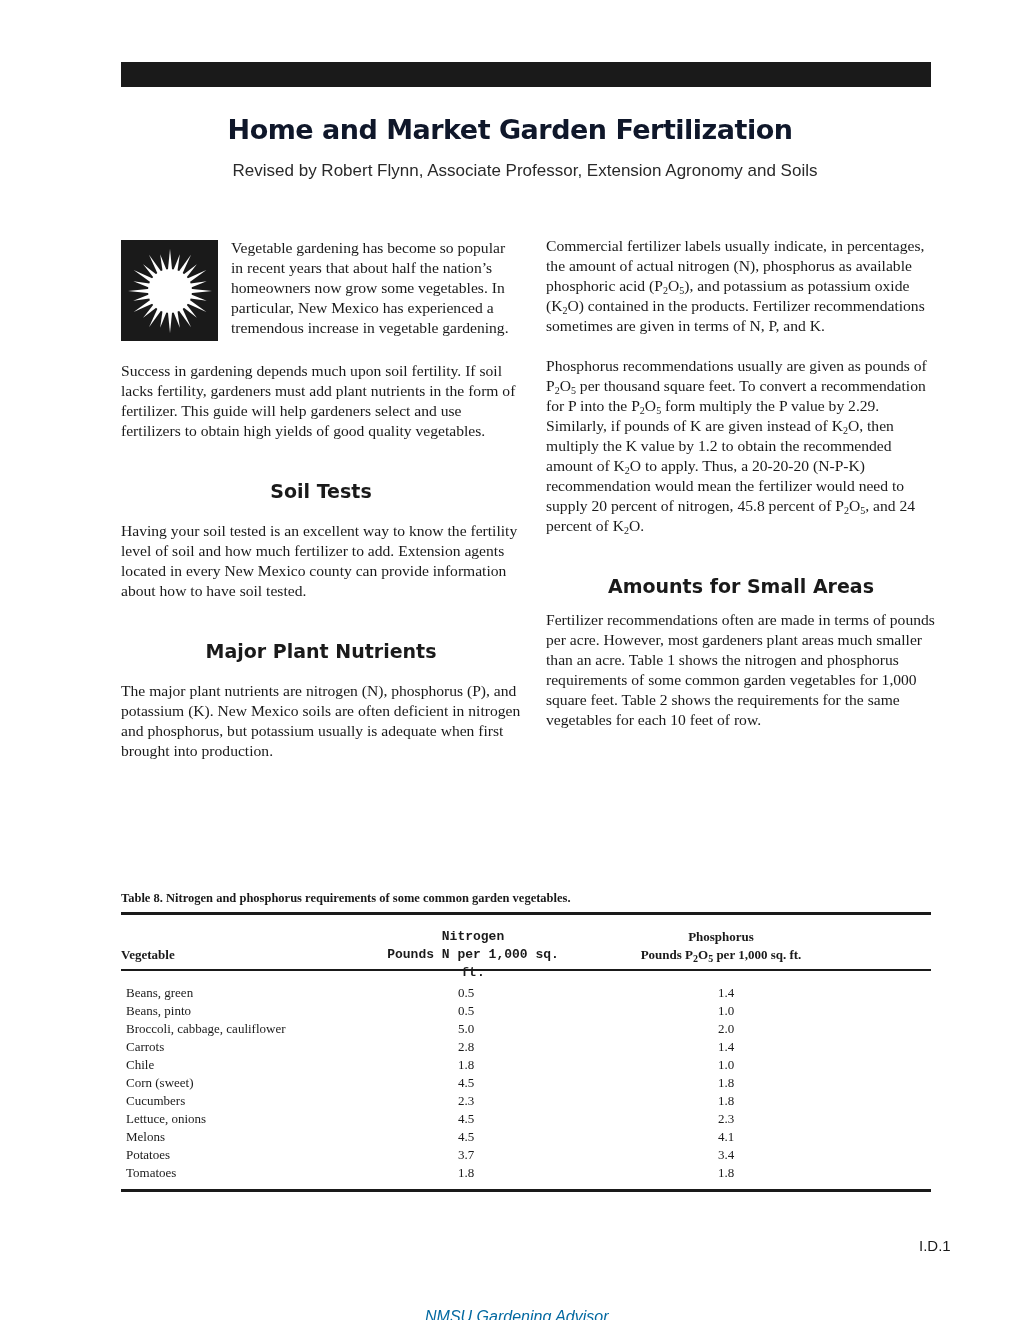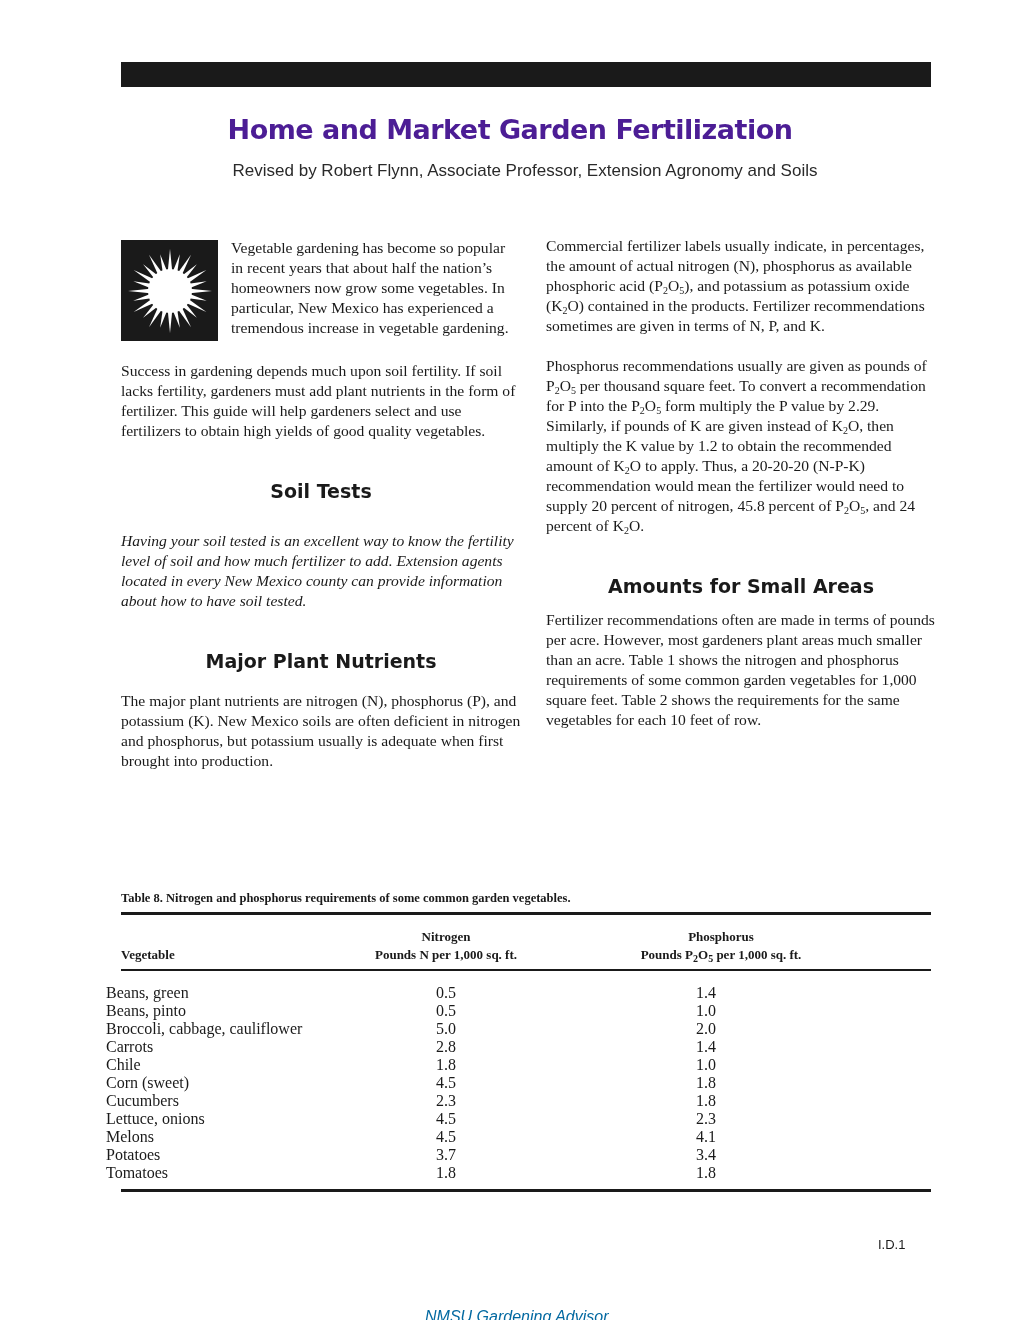--- a/index.html
+++ b/index.html
@@ -1,46 +1,46 @@
 <!DOCTYPE html>
 <html><head>
 <meta charset="utf-8">
 <style>
   html, body { margin: 0; padding: 0; background: #ffffff; }
   body { width: 1020px; height: 1320px; position: relative; overflow: hidden; color: #1a1a1a;
          font-family: "Liberation Serif", "DejaVu Serif", serif; }
   .topbar { position: absolute; left: 121px; top: 62px; width: 810px; height: 25px; background: #1a1a1a; }
   .title { position: absolute; left: 0; width: 1020px; top: 114px; text-align: center;
            font-family: "DejaVu Sans", "Liberation Sans", sans-serif; font-weight: bold;
-           font-size: 27px; letter-spacing: -0.5px; color: #4c1d95; }
+           font-size: 27px; letter-spacing: -0.5px; color: #0f172a; }
   .subtitle { position: absolute; left: 0; width: 1050px; top: 161px; text-align: center;
               font-family: "Liberation Sans", "DejaVu Sans", sans-serif; font-size: 17px; color: #2a2a2a; }
   .col { position: absolute; width: 400px; font-size: 15.6px; line-height: 20px; }
   .col-left { left: 121px; top: 238px; }
   .col-right { left: 546px; top: 236px; width: 390px; }
   p { margin: 0; }
   .intro { display: flex; }
   .sun { width: 97px; height: 101px; background: #1a1a1a; flex: none; margin-right: 13px; margin-top: 2px; display:flex; align-items:center; justify-content:center; }
   .heading { font-family: "DejaVu Sans", "Liberation Sans", sans-serif; font-weight: bold;
              font-size: 19px; text-align: center; color: #1a1a1a; }
   sub { font-size: 10px; vertical-align: -3px; line-height: 0; }
   .table-caption { position: absolute; left: 121px; top: 891px; font-size: 12.5px; font-weight: bold; }
   .rule-thick { position: absolute; left: 121px; width: 810px; height: 3px; background: #1a1a1a; }
   .rule-thin { position: absolute; left: 121px; width: 810px; height: 2px; background: #1a1a1a; }
   .thead { position: absolute; left: 121px; top: 928px; width: 810px; font-size: 13px; font-weight: bold; line-height: 18px; }
   .thead .c1 { position: absolute; left: 0; top: 18px; }
-  .thead .c2 { position: absolute; left: 225px; width: 200px; text-align: center; top: 0; }
+  .thead .c2 { position: absolute; left: 252px; width: 200px; text-align: center; top: 0; font-family: Liberation Mono, monospace; }
   .thead .c3 { position: absolute; left: 480px; width: 240px; text-align: center; top: 0; }
-  .tbody { position: absolute; left: 106px; top: 984px; width: 810px; font-size: 16px; line-height: 18px; }
+  .tbody { position: absolute; left: 126px; top: 984px; width: 810px; font-size: 13px; line-height: 18px; }
   .row { position: relative; height: 18px; }
   .row .v { position: absolute; left: 0; }
   .row .n { position: absolute; left: 300px; width: 80px; text-align: center; }
   .row .p { position: absolute; left: 560px; width: 80px; text-align: center; }
   .footer-title { position: absolute; left: 425px; top: 1308px; font-family: "Liberation Sans", "DejaVu Sans", sans-serif; font-style: italic; font-size: 16px; color: #0369a1; }
-  .footer-page { position: absolute; left: 878px; top: 1237px; font-family: "Liberation Sans", "DejaVu Sans", sans-serif; font-size: 13px; color: #1a1a1a; }
+  .footer-page { position: absolute; left: 919px; top: 1237px; font-family: "Liberation Sans", "DejaVu Sans", sans-serif; font-size: 15px; color: #1a1a1a; }
 </style>
 </head>
 <body>
 
 <div class="topbar"></div>
 <div class="title">Home and Market Garden Fertilization</div>
 <div class="subtitle">Revised by Robert Flynn, Associate Professor, Extension Agronomy and Soils</div>
 
 <div class="col col-left">
   <div class="intro">
@@ -74,21 +74,21 @@
           <polygon points="-2.2,-20 2.2,-20 0,-38" transform="rotate(315)"></polygon>
           <polygon points="-2.2,-20 2.2,-20 0,-42" transform="rotate(330)"></polygon>
           <polygon points="-2.2,-20 2.2,-20 0,-38" transform="rotate(345)"></polygon>
         </g>
       </svg>
     </div>
     <p>Vegetable gardening has become so popular in recent years that about half the nation’s homeowners now grow some vegetables. In particular, New Mexico has experienced a tremendous increase in vegetable gardening.</p>
   </div>
   <p style="margin-top:20px;">Success in gardening depends much upon soil fertility. If soil lacks fertility, gardeners must add plant nutrients in the form of fertilizer. This guide will help gardeners select and use fertilizers to obtain high yields of good quality vegetables.</p>
   <div class="heading" style="margin-top:40px;">Soil Tests</div>
-  <p style="margin-top:30px;font-style:italic;">Having your soil tested is an excellent way to know the fertility level of soil and how much fertilizer to add. Extension agents located in every New Mexico county can provide information about how to have soil tested.</p>
+  <p style="margin-top:20px;">Having your soil tested is an excellent way to know the fertility level of soil and how much fertilizer to add. Extension agents located in every New Mexico county can provide information about how to have soil tested.</p>
   <div class="heading" style="margin-top:40px;">Major Plant Nutrients</div>
   <p style="margin-top:20px;">The major plant nutrients are nitrogen (N), phosphorus (P), and potassium (K). New Mexico soils are often deficient in nitrogen and phosphorus, but potassium usually is adequate when first brought into production.</p>
 </div>
 
 <div class="col col-right">
   <p><span>Commercial fertilizer labels usually indicate, in percentages, the amount of actual nitrogen (N), phosphorus as available phosphoric acid (P</span><sub>2</sub><span>O</span><sub>5</sub><span>), and potassium as potassium oxide (K</span><sub>2</sub><span>O) contained in the products. Fertilizer recommendations sometimes are given in terms of N, P, and K.</span></p>
   <p style="margin-top:20px;"><span>Phosphorus recommendations usually are given as pounds of P</span><sub>2</sub><span>O</span><sub>5</sub><span> per thousand square feet. To convert a recommendation for P into the P</span><sub>2</sub><span>O</span><sub>5</sub><span> form multiply the P value by 2.29. Similarly, if pounds of K are given instead of K</span><sub>2</sub><span>O, then multiply the K value by 1.2 to obtain the recommended amount of K</span><sub>2</sub><span>O to apply. Thus, a 20-20-20 (N-P-K) recommendation would mean the fertilizer would need to supply 20 percent of nitrogen, 45.8 percent of P</span><sub>2</sub><span>O</span><sub>5</sub><span>, and 24 percent of K</span><sub>2</sub><span>O.</span></p>
   <div class="heading" style="margin-top:40px;">Amounts for Small Areas</div>
   <p style="margin-top:14px;">Fertilizer recommendations often are made in terms of pounds per acre. However, most gardeners plant areas much smaller than an acre. Table 1 shows the nitrogen and phosphorus requirements of some common garden vegetables for 1,000 square feet. Table 2 shows the requirements for the same vegetables for each 10 feet of row.</p>
 </div>

